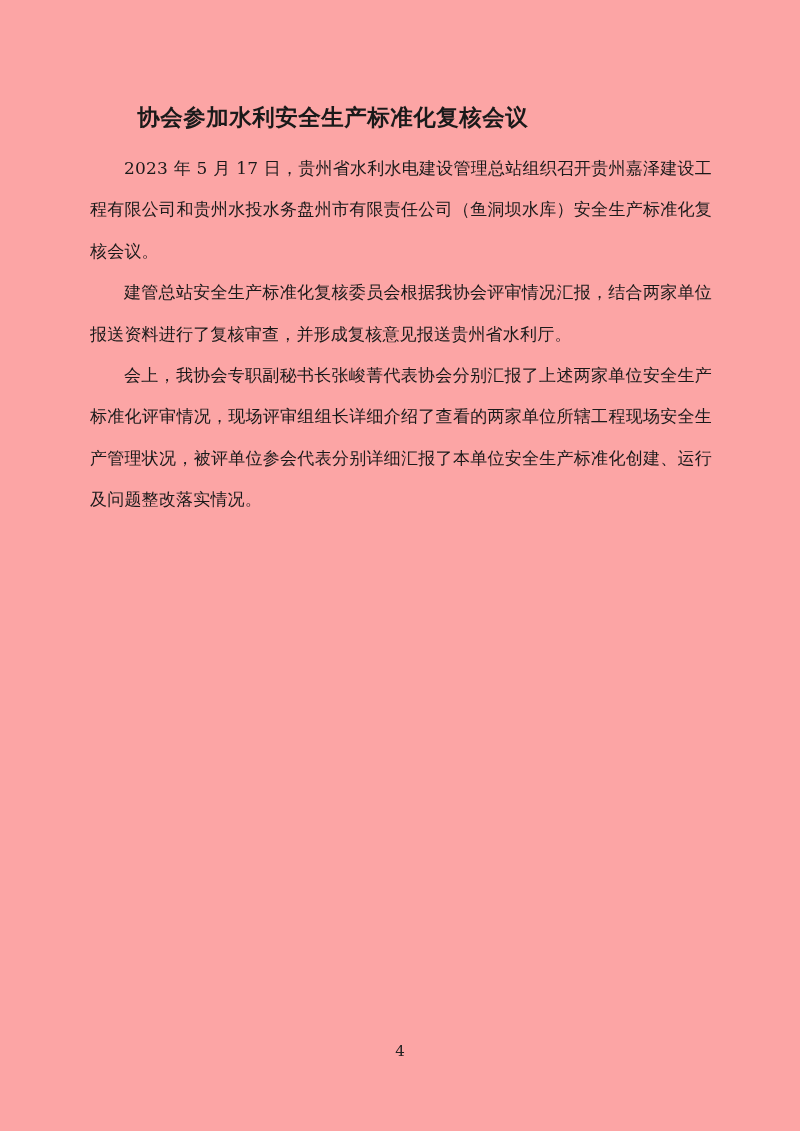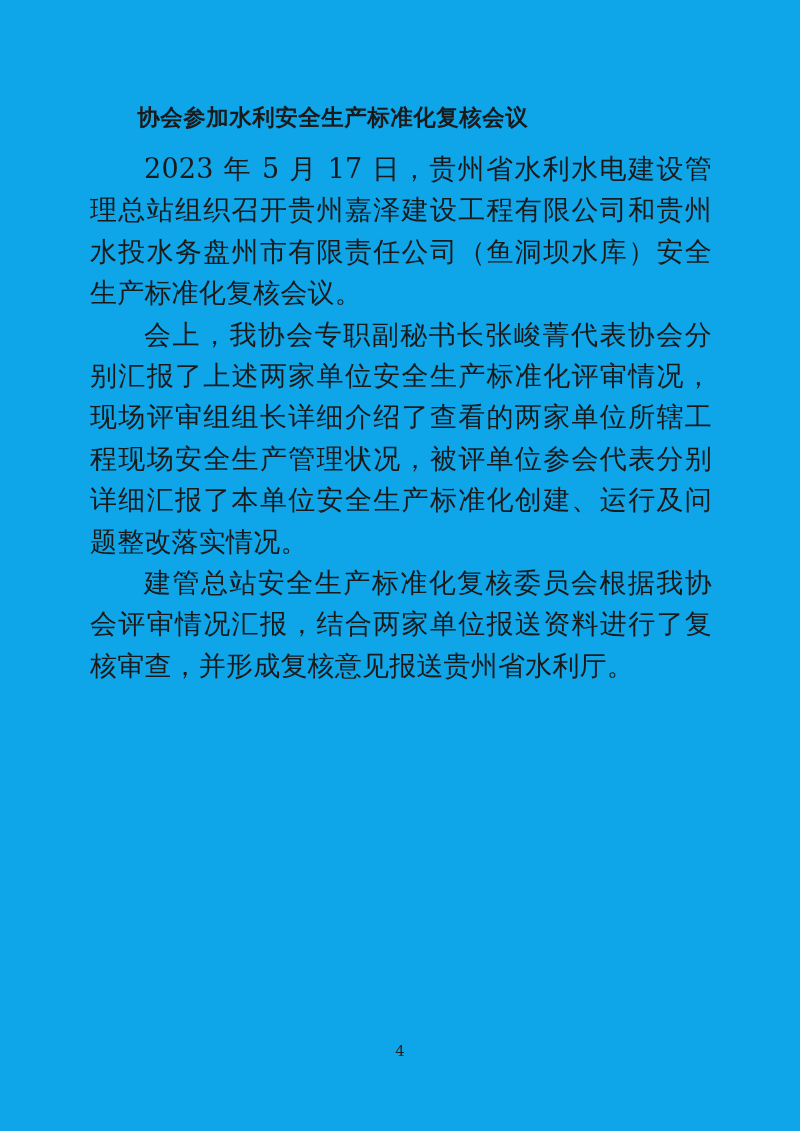--- a/index.html
+++ b/index.html
@@ -10,42 +10,42 @@
     position: relative;
     font-family: "DejaVu Serif", "Liberation Serif", serif;
     color: #1a1a1a;
     overflow: hidden;
   }
   .page {
     position: absolute;
     left: 0; top: 0;
     width: 800px;
     height: 1131px;
-    background: #0ea5e9;
+    background: #fca5a5;
   }
   .content {
     position: absolute;
     left: 90px;
     top: 96px;
     width: 622px;
   }
   .section-title {
     font-size: 22.5px;
     font-weight: bold;
     line-height: 42px;
     text-indent: 2.1em;
     text-align: justify;
     margin: 0 -40px 10px 0;
     letter-spacing: 0.5px;
   }
   .section + .section {
     margin-top: 44px;
   }
   .section p {
-    font-size: 27px;
+    font-size: 17px;
     line-height: 41.4px;
     text-indent: 2em;
     text-align: justify;
     text-justify: inter-ideograph;
     letter-spacing: 0.2px;
   }
   .page-number {
     position: absolute;
     left: 0;
     top: 1042px;
@@ -57,22 +57,22 @@
 </style>
 </head>
 <body>
 
 <div class="page">
   <div class="content">
 
     <div class="section">
       <h2 class="section-title">协会参加水利安全生产标准化复核会议</h2>
       <p>2023 年 5 月 17 日，贵州省水利水电建设管理总站组织召开贵州嘉泽建设工程有限公司和贵州水投水务盘州市有限责任公司（鱼洞坝水库）安全生产标准化复核会议。</p>
+      <p>建管总站安全生产标准化复核委员会根据我协会评审情况汇报，结合两家单位报送资料进行了复核审查，并形成复核意见报送贵州省水利厅。</p>
       <p>会上，我协会专职副秘书长张峻菁代表协会分别汇报了上述两家单位安全生产标准化评审情况，现场评审组组长详细介绍了查看的两家单位所辖工程现场安全生产管理状况，被评单位参会代表分别详细汇报了本单位安全生产标准化创建、运行及问题整改落实情况。</p>
-      <p>建管总站安全生产标准化复核委员会根据我协会评审情况汇报，结合两家单位报送资料进行了复核审查，并形成复核意见报送贵州省水利厅。</p>
     </div>
 
     <div class="section">
     </div>
 
   </div>
 
   <div class="page-number">4</div>
 </div>
 

